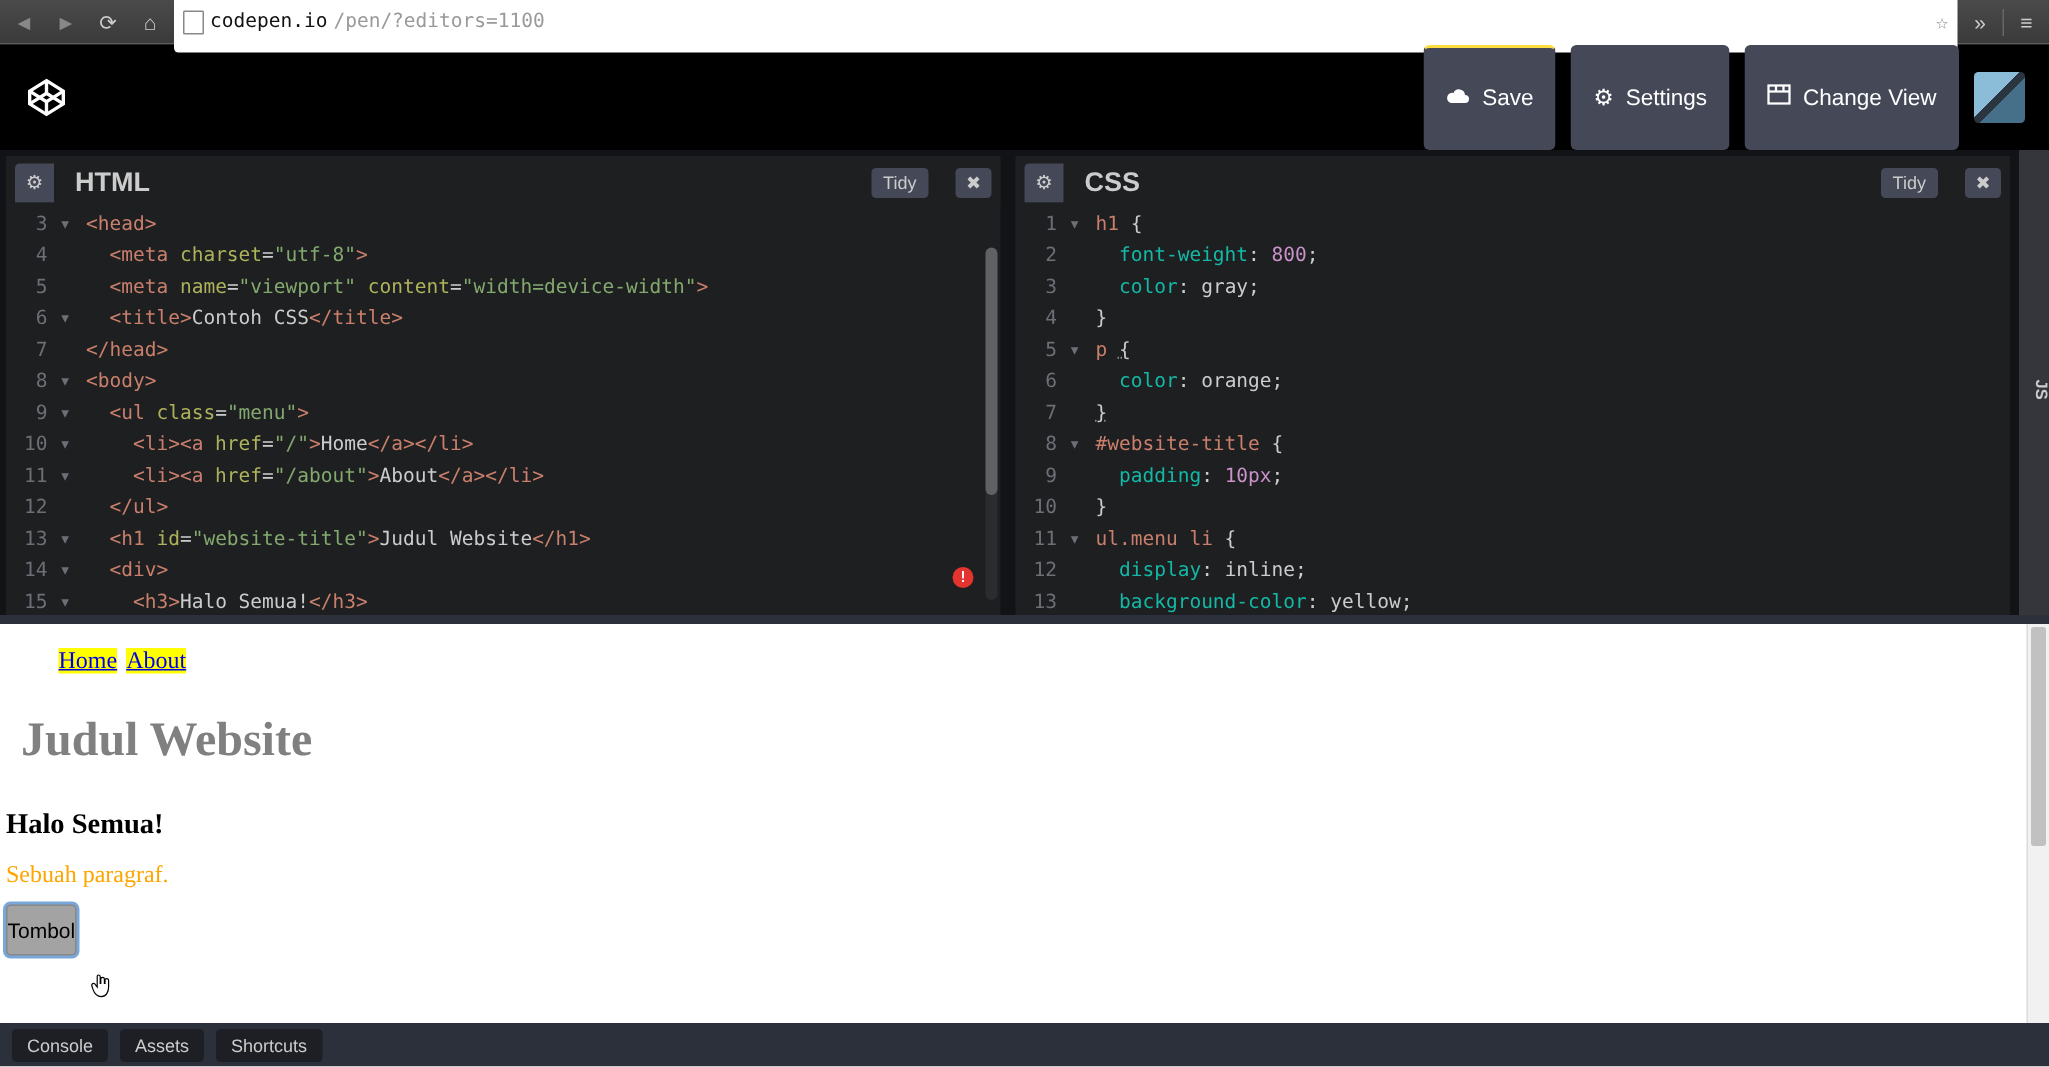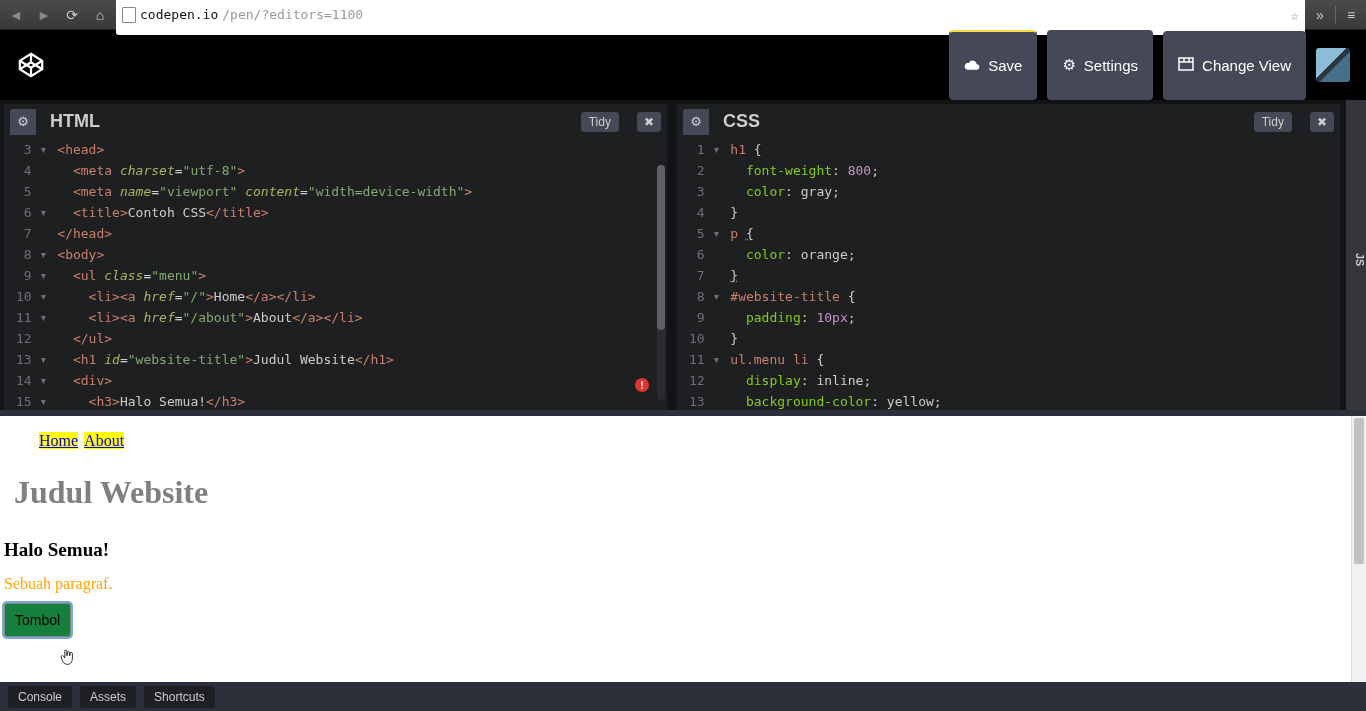--- a/index.html
+++ b/index.html
@@ -177,25 +177,25 @@
   }
   .error-dot {
     position: absolute; right: 18px; bottom: 18px;
     width: 14px; height: 14px; background: #e3342f; border-radius: 50%;
     display: flex; align-items: center; justify-content: center;
     color: #fff; font-size: 10px; font-weight: 700;
   }
 
   
   .t-tag   { color: #c97f6b; }
-  .t-attr  { color: #aeb25b; font-style: italic; }
+  .t-attr  { color: #aeb25b; }
   .t-str   { color: #83a96e; }
   .t-text  { color: #cccccc; }
   .t-sel   { color: #c97f6b; }
-  .t-prop  { color: #84cc16; }
+  .t-prop  { color: #14b8a6; }
   .t-punc  { color: #cccccc; }
   .t-val   { color: #cccccc; }
   .t-num   { color: #c992c9; }
   .t-underline { text-decoration: underline dotted #888; }
 
   
   .preview {
     height: 272px;
     background: #fff;
     position: relative;
@@ -205,22 +205,22 @@
   }
   .preview .inner { padding: 10px 8px 8px 4px; }
   .preview ul.menu { list-style: none; padding: 0 0 0 35px; margin: 6px 0; }
   .preview ul.menu li { display: inline; background: yellow; margin-right: 2px; }
   .preview ul.menu li a { color: #0000ee; text-decoration: underline; font-family: "Times New Roman", serif; font-size: 16px; }
   .preview h1 { font-weight: 800; color: gray; padding: 10px; margin: 14px 0; font-size: 32px; font-family: "Times New Roman", serif; }
   .preview h3 { margin: 18px 0 14px 0; font-family: "Times New Roman", serif; font-size: 19px; }
   .preview p { color: orange; margin: 10px 0; font-family: "Times New Roman", serif; font-size: 16px; }
   .preview button.tombol {
     font-family: Arial, sans-serif; font-size: 14px;
-    padding: 8px 10px;
-    background: #15803d;
+    padding: 8px 0;
+    background: #a3a3a3;
     border: 1px solid #888; border-radius: 3px;
     box-shadow: 0 0 0 2px #7aa7d9;
   }
   .cursor-hand {
     position: absolute;
     width: 16px; height: 20px;
     left: 60px; top: 232px;
     pointer-events: none;
   }
   .preview .out-scroll {

